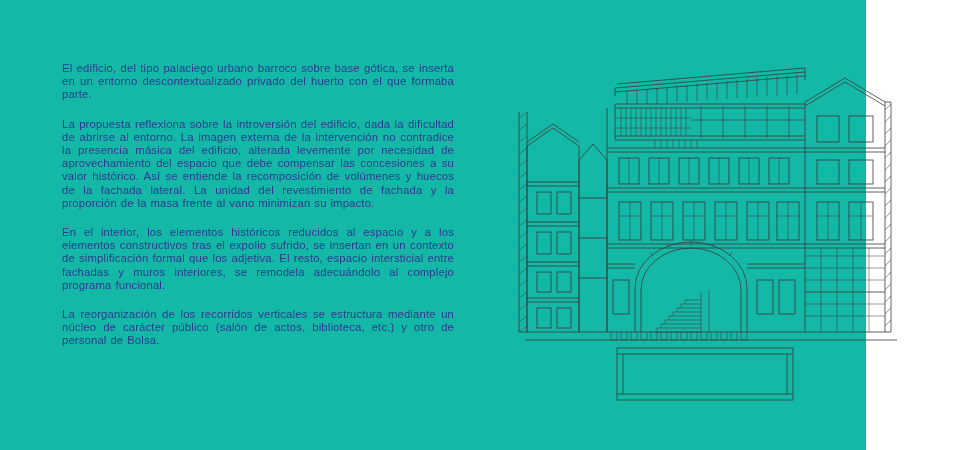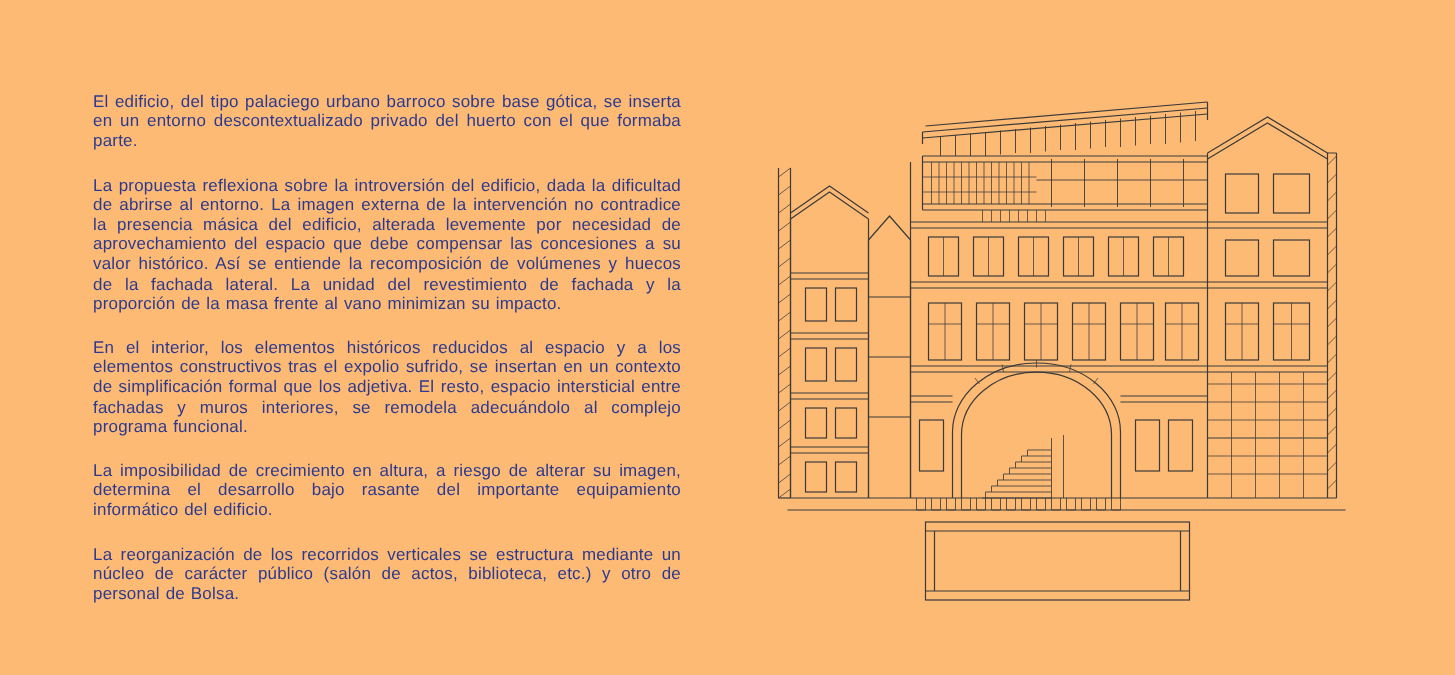--- a/index.html
+++ b/index.html
@@ -8,23 +8,23 @@
     background: #ffffff;
   }
   body {
     width: 970px;
     height: 450px;
     overflow: hidden;
     font-family: "Liberation Sans", sans-serif;
   }
   .page {
     position: relative;
-    width: 970px;
+    width: 866px;
     height: 450px;
-    background: #fdba74;
+    background: #14b8a6;
   }
 
   
   .text-column {
     position: absolute;
     left: 62px;
     top: 62px;
     width: 392px;
   }
   .para {
@@ -53,21 +53,20 @@
 </style>
 </head>
 <body>
 
 <div class="page">
 
   <div class="text-column">
     <p class="para">El edificio, del tipo palaciego urbano barroco sobre base gótica, se inserta en un entorno descontextualizado privado del huerto con el que formaba parte.</p>
     <p class="para">La propuesta reflexiona sobre la introversión del edificio, dada la dificultad de abrirse al entorno. La imagen externa de la intervención no contradice la presencia másica del edificio, alterada levemente por necesidad de aprovechamiento del espacio que debe compensar las concesiones a su valor histórico. Así se entiende la recomposición de volúmenes y huecos de la fachada lateral. La unidad del revestimiento de fachada y la proporción de la masa frente al vano minimizan su impacto.</p>
     <p class="para">En el interior, los elementos históricos reducidos al espacio y a los elementos constructivos tras el expolio sufrido, se insertan en un contexto de simplificación formal que los adjetiva. El resto, espacio intersticial entre fachadas y muros interiores, se remodela adecuándolo al complejo programa funcional.</p>
-    <p class="para">La imposibilidad de crecimiento en altura, a riesgo de alterar su imagen, determina el desarrollo bajo rasante del importante equipamiento informático del edificio.</p>
     <p class="para">La reorganización de los recorridos verticales se estructura mediante un núcleo de carácter público (salón de actos, biblioteca, etc.) y otro de personal de Bolsa.</p>
   </div>
 
   <div class="drawing">
     <svg width="420" height="370" viewBox="0 0 420 370" xmlns="http://www.w3.org/2000/svg">
       <g fill="none" stroke="#3a3a3a" stroke-width="0.8" stroke-linejoin="miter" stroke-linecap="butt">
 
         <line x1="14" y1="72" x2="14" y2="292"></line>
         <line x1="14" y1="292" x2="22" y2="292"></line>
         <path d="M14 78 L22 72 M14 90 L22 84 M14 102 L22 96 M14 114 L22 108 M14 126 L22 120

